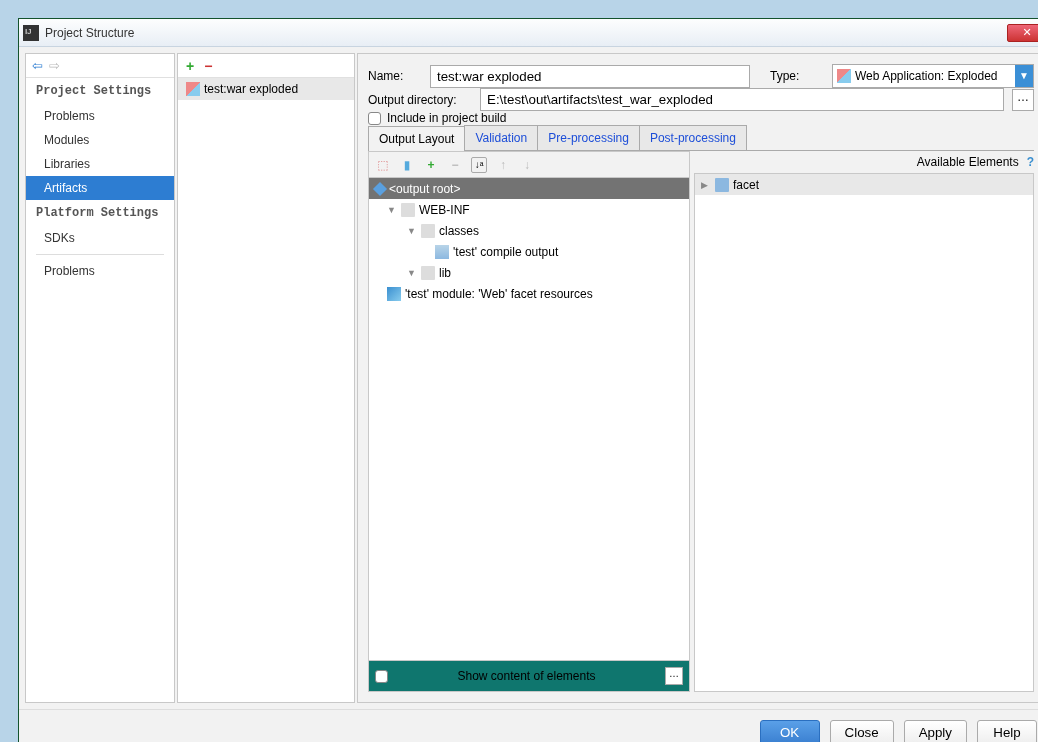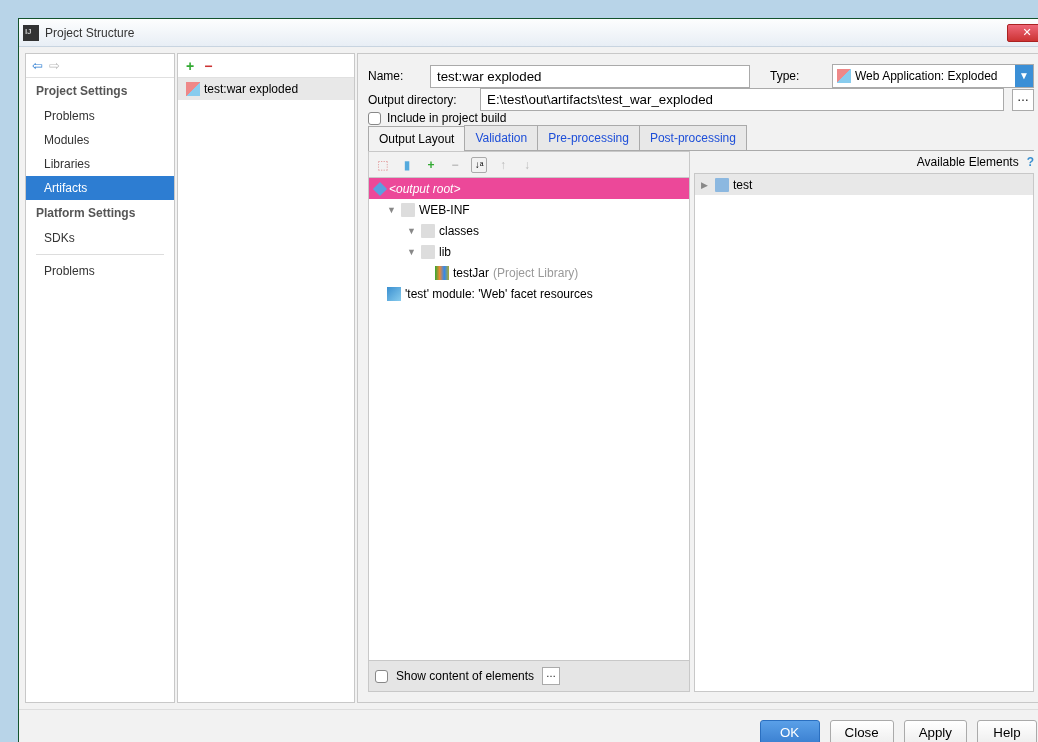--- a/index.html
+++ b/index.html
@@ -9,21 +9,21 @@
 .titlebar .icon { width: 16px; height: 16px; background: #333; margin-right: 6px; position: relative; }
 .titlebar .icon::after { content: "IJ"; color: #fff; font-size: 8px; position: absolute; top: 2px; left: 2px; }
 .titlebar .title { flex: 1; color: #333; }
 .titlebar .close { width: 40px; height: 18px; background: linear-gradient(#e67, #c33); border: 1px solid #a22; border-radius: 2px; color: #fff; text-align: center; line-height: 14px; font-size: 11px; cursor: pointer; }
 .body { flex: 1; display: flex; background: #f2f2f2; padding: 6px; gap: 2px; }
 .sidebar { width: 150px; background: #fff; border: 1px solid #c8c8c8; display: flex; flex-direction: column; }
 .nav-arrows { padding: 4px 6px; border-bottom: 1px solid #e0e0e0; display: flex; gap: 6px; }
 .arrow { font-size: 13px; cursor: pointer; }
 .arrow.back { color: #2d7dd2; }
 .arrow.fwd { color: #bbb; }
-.sidebar .section { padding: 6px 10px; font-weight: bold; color: #555; }
+.sidebar .section { padding: 6px 10px; font-weight: bold; color: #555; font-family: Liberation Mono, monospace; }
 .sidebar .item { padding: 5px 10px 5px 18px; cursor: pointer; color: #333; }
 .sidebar .item.selected { background: #2d7dd2; color: #fff; }
 .sidebar .divider { height: 1px; background: #ddd; margin: 4px 10px; }
 .midpane { width: 178px; background: #fff; border: 1px solid #c8c8c8; display: flex; flex-direction: column; }
 .midtoolbar { height: 24px; display: flex; align-items: center; padding: 0 8px; gap: 10px; border-bottom: 1px solid #e0e0e0; }
 .plus { color: #3a3; font-weight: bold; font-size: 14px; cursor: pointer; }
 .minus { color: #c33; font-weight: bold; font-size: 14px; cursor: pointer; }
 .midlist { flex: 1; }
 .miditem { padding: 4px 8px; display: flex; align-items: center; gap: 4px; background: #e8e8e8; }
 .artifact-icon { width: 14px; height: 14px; display: inline-block; background: linear-gradient(135deg,#e88 50%,#8ce 50%); }
@@ -43,35 +43,35 @@
 .tab.active { background: #f2f2f2; color: #000; position: relative; top: 1px; }
 .layout-area { flex: 1; display: flex; gap: 4px; min-height: 0; }
 .layout-left { flex: 1; display: flex; flex-direction: column; border: 1px solid #c8c8c8; background: #fff; }
 .layout-right { width: 340px; display: flex; flex-direction: column; justify-content: center; }
 .layout-toolbar { height: 26px; display: flex; align-items: center; padding: 0 6px; gap: 8px; background: #f2f2f2; border-bottom: 1px solid #c8c8c8; }
 .tbtn { width: 16px; height: 16px; cursor: pointer; display: inline-flex; align-items: center; justify-content: center; font-size: 12px; }
 .tbtn.disabled { color: #bbb; }
 .sort-btn { border: 1px solid #aaa; border-radius: 2px; padding: 0 3px; font-size: 10px; }
 .tree { flex: 1; overflow: auto; }
 .tree-row { display: flex; align-items: center; height: 21px; padding-left: 6px; gap: 4px; }
-.tree-row.sel { background: #ec4899; color: #fff; font-style: italic; }
+.tree-row.sel { background: #737373; color: #fff; }
 .expander { width: 10px; color: #888; font-size: 9px; }
 .node-icon { width: 14px; height: 14px; display: inline-block; }
 .diamond { background: #5aa0e0; transform: rotate(45deg); width: 10px; height: 10px; }
 .folder { background: #d8c090; border-radius: 1px; }
 .folder.light { background: #ddd; }
 .comp-out { background: linear-gradient(#b8d4e8,#8cb8e0); }
 .jar-icon { background: linear-gradient(90deg,#3a3,#e83,#38e,#aa3); }
 .facet-icon { background: linear-gradient(135deg,#3a8fd0,#8ce); }
 .dim { color: #999; }
 .avail-header { display: flex; align-items: center; padding: 4px 0; gap: 4px; }
 .avail-header .help { color: #3a8fd0; font-weight: bold; cursor: pointer; }
 .avail-list { flex: 1; border: 1px solid #c8c8c8; background: #fff; }
 .avail-list .tree-row { background: #e8e8e8; }
-.footer-chk { display: flex; align-items: center; gap: 8px; padding: 6px; border-top: 1px solid #c8c8c8; background: #e5e5e5; margin-top: -1px; }
+.footer-chk { display: flex; align-items: center; gap: 8px; padding: 6px; border-top: 1px solid #c8c8c8; background: #0f766e; margin-top: -1px; justify-content: space-between; }
 .footer-chk .ellip { border: 1px solid #aaa; width: 18px; height: 18px; text-align: center; font-size: 10px; cursor: pointer; background: #fff; }
 .buttons { display: flex; justify-content: flex-end; gap: 10px; padding: 10px 14px; background: #f2f2f2; border-top: 1px solid #ddd; }
 .btn { min-width: 60px; padding: 4px 14px; border: 1px solid #aaa; border-radius: 3px; background: linear-gradient(#fff,#eee); cursor: pointer; }
 .btn.primary { background: linear-gradient(#5aa0e8,#3a7fd0); color: #fff; border-color: #2a6fc0; }
 </style>
 </head>
 <body>
 
 <div class="window">
   <div class="titlebar">
@@ -160,30 +160,29 @@
             <div class="tree-row" style="padding-left:18px">
               <span class="expander">▼</span>
               <span class="node-icon folder light"></span>
               <span>WEB-INF</span>
             </div>
             <div class="tree-row" style="padding-left:38px">
               <span class="expander">▼</span>
               <span class="node-icon folder light"></span>
               <span>classes</span>
             </div>
+            <div class="tree-row" style="padding-left:66px">
+              <span class="node-icon comp-out"></span>
+              <span>'test' compile output</span>
+            </div>
             <div class="tree-row" style="padding-left:38px">
               <span class="expander">▼</span>
               <span class="node-icon folder light"></span>
               <span>lib</span>
             </div>
-            <div class="tree-row" style="padding-left:66px">
-              <span class="node-icon jar-icon"></span>
-              <span>testJar</span>
-              <span class="dim">(Project Library)</span>
-            </div>
             <div class="tree-row" style="padding-left:18px">
               <span class="node-icon facet-icon"></span>
               <span>'test' module: 'Web' facet resources</span>
             </div>
           </div>
           <div class="footer-chk">
             <span class="box" style="width:13px;height:13px;border:1px solid #888;border-radius:3px;background:#fff"></span>
             <span>Show content of elements</span>
             <span class="ellip">…</span>
           </div>
@@ -191,21 +190,21 @@
 
         <div class="layout-right">
           <div class="avail-header">
             <span style="flex:1;text-align:right;padding-right:4px">Available Elements</span>
             <span class="help">?</span>
           </div>
           <div class="avail-list">
             <div class="tree-row">
               <span class="expander">▶</span>
               <span class="node-icon folder" style="background:#8cb8e0"></span>
-              <span>test</span>
+              <span>facet</span>
             </div>
           </div>
         </div>
       </div>
     </div>
 
   </div>
 
   <div class="buttons">
     <button class="btn primary">OK</button>

